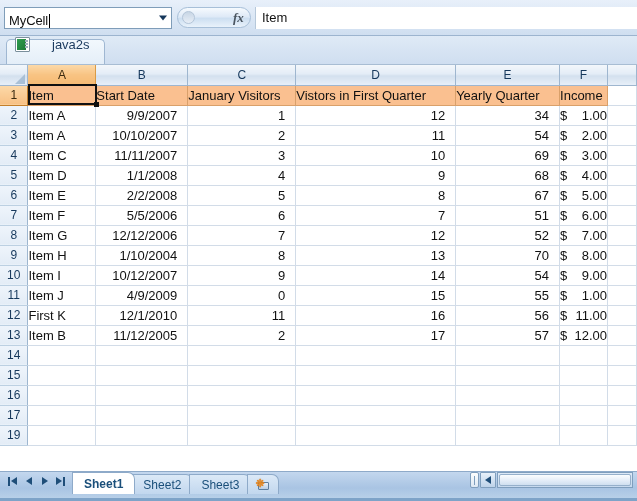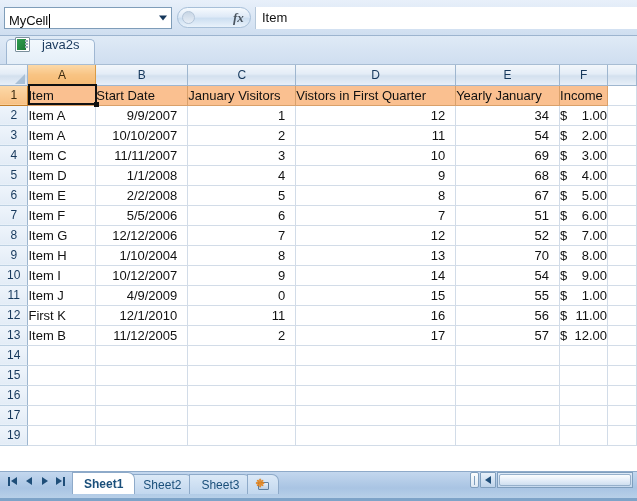--- a/index.html
+++ b/index.html
@@ -94,21 +94,21 @@
     background: linear-gradient(to bottom, #dfeaf6 0%, #cfdef0 100%);
   }
   .doc-tab {
     position: absolute; left: 6px; top: 3px;
     height: 25px;
     padding: 0 14px 16px 8px;
     background: linear-gradient(to bottom, #f2f8fd 0%, #e4eef8 100%);
     border: 1px solid #9fb7d2;
     border-bottom: none;
     border-radius: 5px 5px 0 0;
-    display: flex; align-items: center; gap: 12px;
+    display: flex; align-items: center; gap: 22px;
   }
   .xl-icon {
     width: 15px; height: 15px; position: relative;
     background: #ffffff;
     border: 1px solid #7a8f9c;
     border-radius: 1px;
   }
   .xl-icon::before {
     content: "";
     position: absolute; left: 1px; top: 1px;
@@ -389,21 +389,21 @@
         </tr>
       </thead>
       <tbody>
 
         <tr>
           <td class="rowhead sel">1</td>
           <td class="cell hdr txt">Item</td>
           <td class="cell hdr txt">Start Date</td>
           <td class="cell hdr txt">January Visitors</td>
           <td class="cell hdr txt">Vistors in First Quarter</td>
-          <td class="cell hdr txt">Yearly January</td>
+          <td class="cell hdr txt">Yearly Quarter</td>
           <td class="cell hdr txt">Income</td>
           <td class="cell blank"></td>
         </tr>
 
         <tr>
           <td class="rowhead">2</td>
           <td class="cell txt">Item A</td>
           <td class="cell num">9/9/2007</td>
           <td class="cell num">1</td>
           <td class="cell num">12</td>

